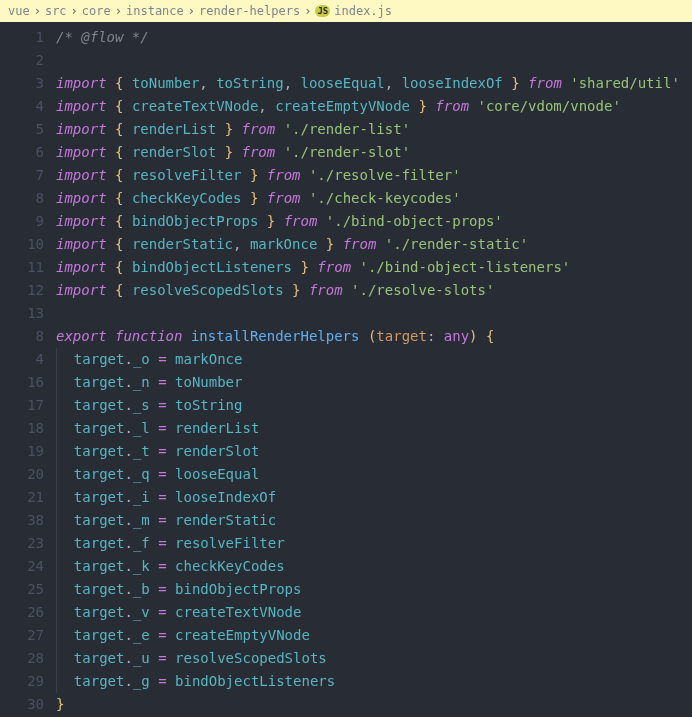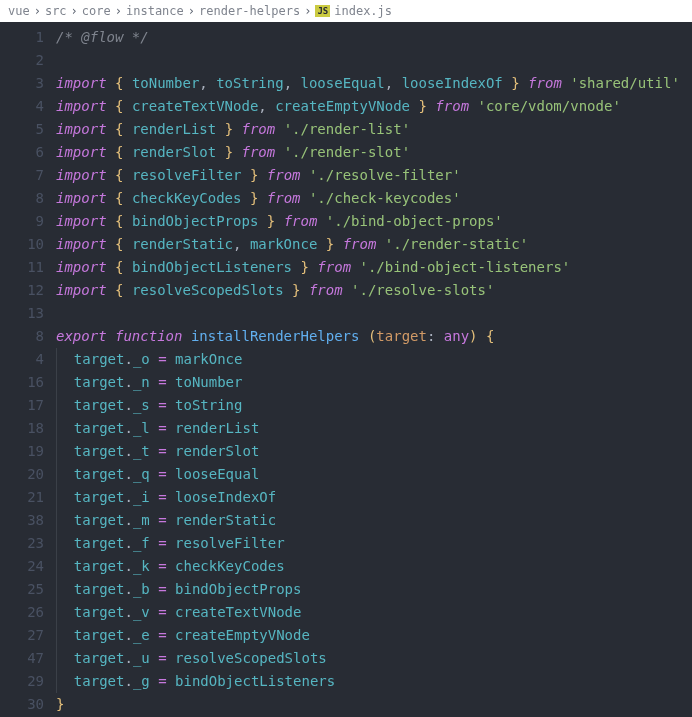--- a/index.html
+++ b/index.html
@@ -12,37 +12,37 @@
   height: 717px;
   overflow: hidden;
 }
 .breadcrumb {
   display: flex;
   align-items: flex-start;
   padding: 4px 8px;
   font-size: 12px;
   color: #7f848e;
   height: 22px;
-  background: #ffffff;
+  background: #fef9c3;
 }
 .breadcrumb-item {
   display: flex;
   align-items: center;
 }
 .breadcrumb-sep {
   margin: 0 4px;
   color: #5c6370;
 }
 .js-icon {
   background: #cbcb41;
   color: #282c34;
   font-weight: bold;
   font-size: 9px;
   padding: 1px 2px;
-  border-radius: 0;
+  border-radius: 6px;
   margin-right: 4px;
 }
 .editor {
   display: flex;
   height: calc(100% - 22px);
 }
 .gutter {
   width: 56px;
   flex-shrink: 0;
   text-align: right;
@@ -118,18 +118,18 @@
       <div>18</div>
       <div>19</div>
       <div>20</div>
       <div>21</div>
       <div>38</div>
       <div>23</div>
       <div>24</div>
       <div>25</div>
       <div>26</div>
       <div>27</div>
-      <div>47</div>
+      <div>28</div>
       <div>29</div>
       <div>30</div>
     </div>
   <div class="code" id="code"><div class="line"><span class="tok-comment">/* @flow */</span></div><div class="line"></div><div class="line"><span class="tok-keyword">import</span><span class="tok-plain"> </span><span class="tok-punct">{</span><span class="tok-plain"> </span><span class="tok-ident">toNumber</span><span class="tok-plain">, </span><span class="tok-ident">toString</span><span class="tok-plain">, </span><span class="tok-ident">looseEqual</span><span class="tok-plain">, </span><span class="tok-ident">looseIndexOf</span><span class="tok-plain"> </span><span class="tok-punct">}</span><span class="tok-plain"> </span><span class="tok-keyword">from</span><span class="tok-plain"> </span><span class="tok-string">'shared/util'</span></div><div class="line"><span class="tok-keyword">import</span><span class="tok-plain"> </span><span class="tok-punct">{</span><span class="tok-plain"> </span><span class="tok-ident">createTextVNode</span><span class="tok-plain">, </span><span class="tok-ident">createEmptyVNode</span><span class="tok-plain"> </span><span class="tok-punct">}</span><span class="tok-plain"> </span><span class="tok-keyword">from</span><span class="tok-plain"> </span><span class="tok-string">'core/vdom/vnode'</span></div><div class="line"><span class="tok-keyword">import</span><span class="tok-plain"> </span><span class="tok-punct">{</span><span class="tok-plain"> </span><span class="tok-ident">renderList</span><span class="tok-plain"> </span><span class="tok-punct">}</span><span class="tok-plain"> </span><span class="tok-keyword">from</span><span class="tok-plain"> </span><span class="tok-string">'./render-list'</span></div><div class="line"><span class="tok-keyword">import</span><span class="tok-plain"> </span><span class="tok-punct">{</span><span class="tok-plain"> </span><span class="tok-ident">renderSlot</span><span class="tok-plain"> </span><span class="tok-punct">}</span><span class="tok-plain"> </span><span class="tok-keyword">from</span><span class="tok-plain"> </span><span class="tok-string">'./render-slot'</span></div><div class="line"><span class="tok-keyword">import</span><span class="tok-plain"> </span><span class="tok-punct">{</span><span class="tok-plain"> </span><span class="tok-ident">resolveFilter</span><span class="tok-plain"> </span><span class="tok-punct">}</span><span class="tok-plain"> </span><span class="tok-keyword">from</span><span class="tok-plain"> </span><span class="tok-string">'./resolve-filter'</span></div><div class="line"><span class="tok-keyword">import</span><span class="tok-plain"> </span><span class="tok-punct">{</span><span class="tok-plain"> </span><span class="tok-ident">checkKeyCodes</span><span class="tok-plain"> </span><span class="tok-punct">}</span><span class="tok-plain"> </span><span class="tok-keyword">from</span><span class="tok-plain"> </span><span class="tok-string">'./check-keycodes'</span></div><div class="line"><span class="tok-keyword">import</span><span class="tok-plain"> </span><span class="tok-punct">{</span><span class="tok-plain"> </span><span class="tok-ident">bindObjectProps</span><span class="tok-plain"> </span><span class="tok-punct">}</span><span class="tok-plain"> </span><span class="tok-keyword">from</span><span class="tok-plain"> </span><span class="tok-string">'./bind-object-props'</span></div><div class="line"><span class="tok-keyword">import</span><span class="tok-plain"> </span><span class="tok-punct">{</span><span class="tok-plain"> </span><span class="tok-ident">renderStatic</span><span class="tok-plain">, </span><span class="tok-ident">markOnce</span><span class="tok-plain"> </span><span class="tok-punct">}</span><span class="tok-plain"> </span><span class="tok-keyword">from</span><span class="tok-plain"> </span><span class="tok-string">'./render-static'</span></div><div class="line"><span class="tok-keyword">import</span><span class="tok-plain"> </span><span class="tok-punct">{</span><span class="tok-plain"> </span><span class="tok-ident">bindObjectListeners</span><span class="tok-plain"> </span><span class="tok-punct">}</span><span class="tok-plain"> </span><span class="tok-keyword">from</span><span class="tok-plain"> </span><span class="tok-string">'./bind-object-listeners'</span></div><div class="line"><span class="tok-keyword">import</span><span class="tok-plain"> </span><span class="tok-punct">{</span><span class="tok-plain"> </span><span class="tok-ident">resolveScopedSlots</span><span class="tok-plain"> </span><span class="tok-punct">}</span><span class="tok-plain"> </span><span class="tok-keyword">from</span><span class="tok-plain"> </span><span class="tok-string">'./resolve-slots'</span></div><div class="line"></div><div class="line"><span class="tok-keyword">export</span><span class="tok-plain"> </span><span class="tok-keyword">function</span><span class="tok-plain"> </span><span class="tok-funcname">installRenderHelpers</span><span class="tok-plain"> </span><span class="tok-punct">(</span><span class="tok-param">target</span><span class="tok-plain">: </span><span class="tok-type">any</span><span class="tok-punct">)</span><span class="tok-plain"> </span><span class="tok-punct">{</span></div><div class="line"><span class="indent-guide"></span><span class="tok-plain">  </span><span class="tok-ident">target</span><span class="tok-plain">.</span><span class="tok-ident">_o</span><span class="tok-plain"> </span><span class="tok-op">=</span><span class="tok-plain"> </span><span class="tok-ident">markOnce</span></div><div class="line"><span class="indent-guide"></span><span class="tok-plain">  </span><span class="tok-ident">target</span><span class="tok-plain">.</span><span class="tok-ident">_n</span><span class="tok-plain"> </span><span class="tok-op">=</span><span class="tok-plain"> </span><span class="tok-ident">toNumber</span></div><div class="line"><span class="indent-guide"></span><span class="tok-plain">  </span><span class="tok-ident">target</span><span class="tok-plain">.</span><span class="tok-ident">_s</span><span class="tok-plain"> </span><span class="tok-op">=</span><span class="tok-plain"> </span><span class="tok-ident">toString</span></div><div class="line"><span class="indent-guide"></span><span class="tok-plain">  </span><span class="tok-ident">target</span><span class="tok-plain">.</span><span class="tok-ident">_l</span><span class="tok-plain"> </span><span class="tok-op">=</span><span class="tok-plain"> </span><span class="tok-ident">renderList</span></div><div class="line"><span class="indent-guide"></span><span class="tok-plain">  </span><span class="tok-ident">target</span><span class="tok-plain">.</span><span class="tok-ident">_t</span><span class="tok-plain"> </span><span class="tok-op">=</span><span class="tok-plain"> </span><span class="tok-ident">renderSlot</span></div><div class="line"><span class="indent-guide"></span><span class="tok-plain">  </span><span class="tok-ident">target</span><span class="tok-plain">.</span><span class="tok-ident">_q</span><span class="tok-plain"> </span><span class="tok-op">=</span><span class="tok-plain"> </span><span class="tok-ident">looseEqual</span></div><div class="line"><span class="indent-guide"></span><span class="tok-plain">  </span><span class="tok-ident">target</span><span class="tok-plain">.</span><span class="tok-ident">_i</span><span class="tok-plain"> </span><span class="tok-op">=</span><span class="tok-plain"> </span><span class="tok-ident">looseIndexOf</span></div><div class="line"><span class="indent-guide"></span><span class="tok-plain">  </span><span class="tok-ident">target</span><span class="tok-plain">.</span><span class="tok-ident">_m</span><span class="tok-plain"> </span><span class="tok-op">=</span><span class="tok-plain"> </span><span class="tok-ident">renderStatic</span></div><div class="line"><span class="indent-guide"></span><span class="tok-plain">  </span><span class="tok-ident">target</span><span class="tok-plain">.</span><span class="tok-ident">_f</span><span class="tok-plain"> </span><span class="tok-op">=</span><span class="tok-plain"> </span><span class="tok-ident">resolveFilter</span></div><div class="line"><span class="indent-guide"></span><span class="tok-plain">  </span><span class="tok-ident">target</span><span class="tok-plain">.</span><span class="tok-ident">_k</span><span class="tok-plain"> </span><span class="tok-op">=</span><span class="tok-plain"> </span><span class="tok-ident">checkKeyCodes</span></div><div class="line"><span class="indent-guide"></span><span class="tok-plain">  </span><span class="tok-ident">target</span><span class="tok-plain">.</span><span class="tok-ident">_b</span><span class="tok-plain"> </span><span class="tok-op">=</span><span class="tok-plain"> </span><span class="tok-ident">bindObjectProps</span></div><div class="line"><span class="indent-guide"></span><span class="tok-plain">  </span><span class="tok-ident">target</span><span class="tok-plain">.</span><span class="tok-ident">_v</span><span class="tok-plain"> </span><span class="tok-op">=</span><span class="tok-plain"> </span><span class="tok-ident">createTextVNode</span></div><div class="line"><span class="indent-guide"></span><span class="tok-plain">  </span><span class="tok-ident">target</span><span class="tok-plain">.</span><span class="tok-ident">_e</span><span class="tok-plain"> </span><span class="tok-op">=</span><span class="tok-plain"> </span><span class="tok-ident">createEmptyVNode</span></div><div class="line"><span class="indent-guide"></span><span class="tok-plain">  </span><span class="tok-ident">target</span><span class="tok-plain">.</span><span class="tok-ident">_u</span><span class="tok-plain"> </span><span class="tok-op">=</span><span class="tok-plain"> </span><span class="tok-ident">resolveScopedSlots</span></div><div class="line"><span class="indent-guide"></span><span class="tok-plain">  </span><span class="tok-ident">target</span><span class="tok-plain">.</span><span class="tok-ident">_g</span><span class="tok-plain"> </span><span class="tok-op">=</span><span class="tok-plain"> </span><span class="tok-ident">bindObjectListeners</span></div><div class="line"><span class="tok-punct">}</span></div></div>
 </div>
 
 </body></html>

